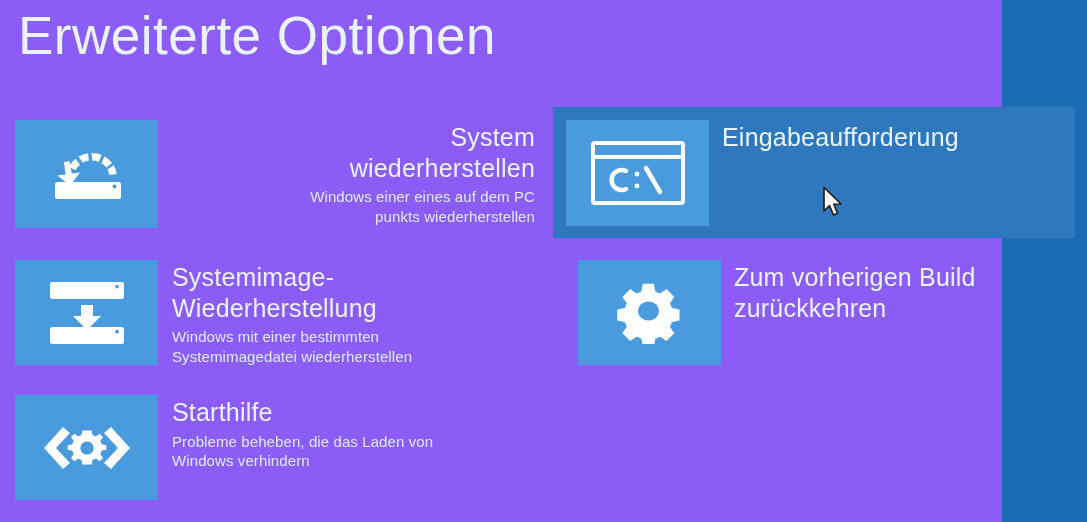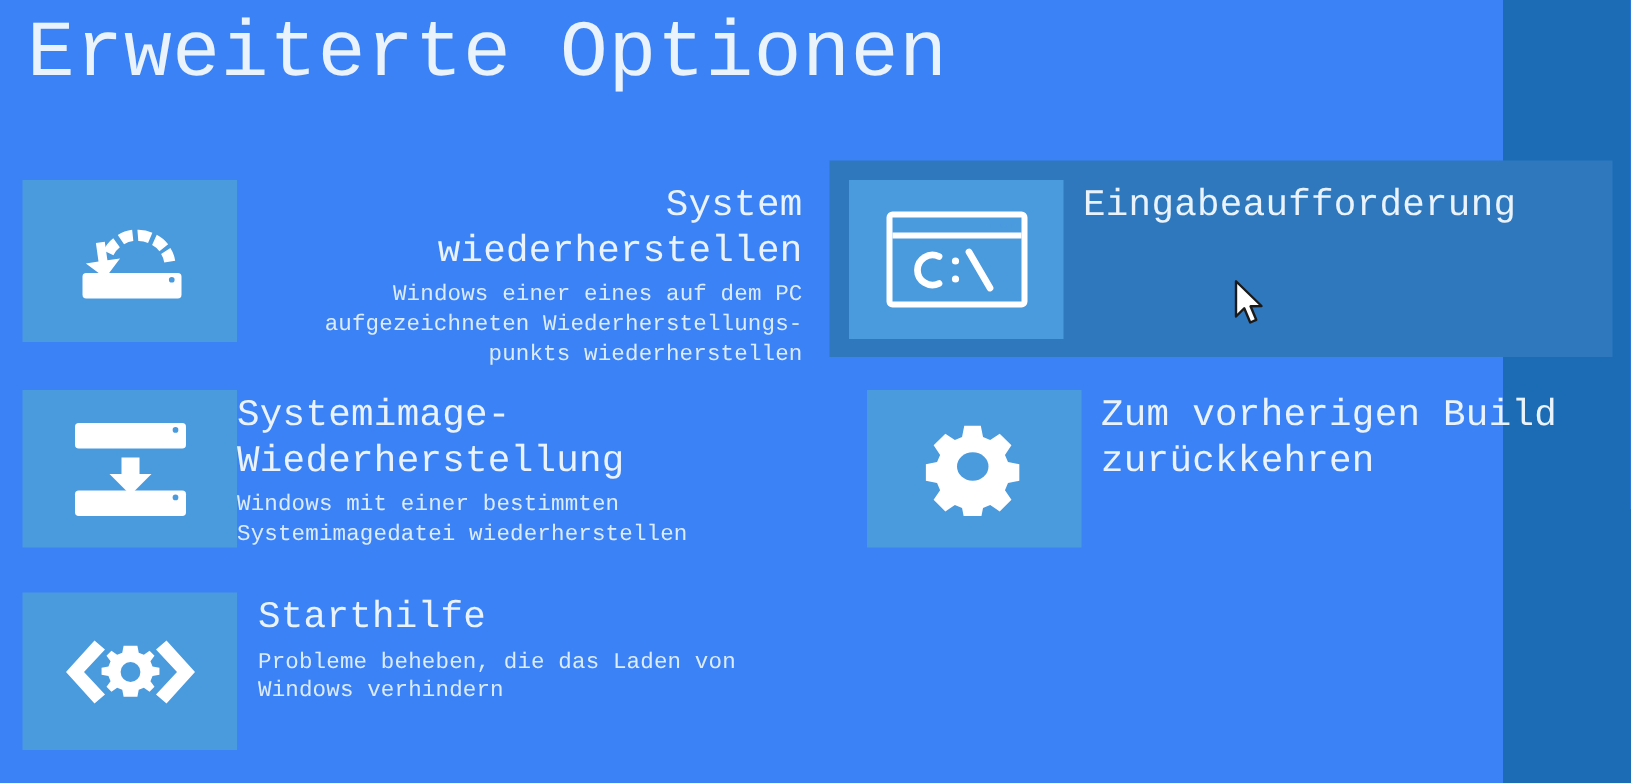--- a/index.html
+++ b/index.html
@@ -10,22 +10,21 @@
     overflow: hidden;
     background: #1b6cb5;
     font-family: "Liberation Sans", sans-serif;
     -webkit-font-smoothing: antialiased;
   }
 
   #screen {
     position: relative;
     width: 1002px;
     height: 522px;
-    background: #3b82f6;
-    font-family: Liberation Mono, monospace;
+    background: #8b5cf6;
   }
 
   
   #page-title {
     position: absolute;
     left: 18px;
     top: 6px;
     font-size: 53px;
     font-weight: 300;
     letter-spacing: 0.5px;
@@ -81,21 +80,21 @@
     letter-spacing: 0.1px;
   }
 
   
   #opt-system-restore { left: 15px; top: 120px; width: 520px; }
   #opt-system-restore .icon-box { width: 143px; height: 108px; }
   #opt-system-restore .option-text { margin-left: 14px; text-align: right; }
 
   #opt-system-image { left: 15px; top: 260px; width: 520px; }
   #opt-system-image .icon-box { width: 143px; height: 105px; }
-  #opt-system-image .option-text { }
+  #opt-system-image .option-text { margin-left: 14px; }
 
   #opt-startup-repair { left: 15px; top: 395px; width: 520px; }
   #opt-startup-repair .icon-box { width: 143px; height: 105px; }
   #opt-startup-repair .option-text { margin-left: 14px; }
 
   
   #opt-command-prompt { left: 566px; top: 120px; width: 510px; }
   #opt-command-prompt .icon-box { width: 143px; height: 106px; }
   #opt-command-prompt .option-text { margin-left: 13px; }
 
@@ -140,21 +139,20 @@
         <circle cx="75.5" cy="43.5" r="1.9" fill="#4a9ade"></circle>
       </svg>
     </div>
     <div class="option-text">
       <div class="option-title">
         <div>System</div>
         <div>wiederherstellen</div>
       </div>
       <div class="option-desc">
         <div>Windows einer eines auf dem PC</div>
-        <div>aufgezeichneten Wiederherstellungs-</div>
         <div>punkts wiederherstellen</div>
       </div>
     </div>
   </div>
 
   <div class="option" id="opt-system-image">
     <div class="icon-box">
       <svg width="82" height="66" viewBox="0 0 82 66">
         <rect x="4" y="2" width="74" height="17" rx="2.5" fill="#ffffff"></rect>
         <circle cx="71" cy="6.6" r="1.9" fill="#4a9ade"></circle>

